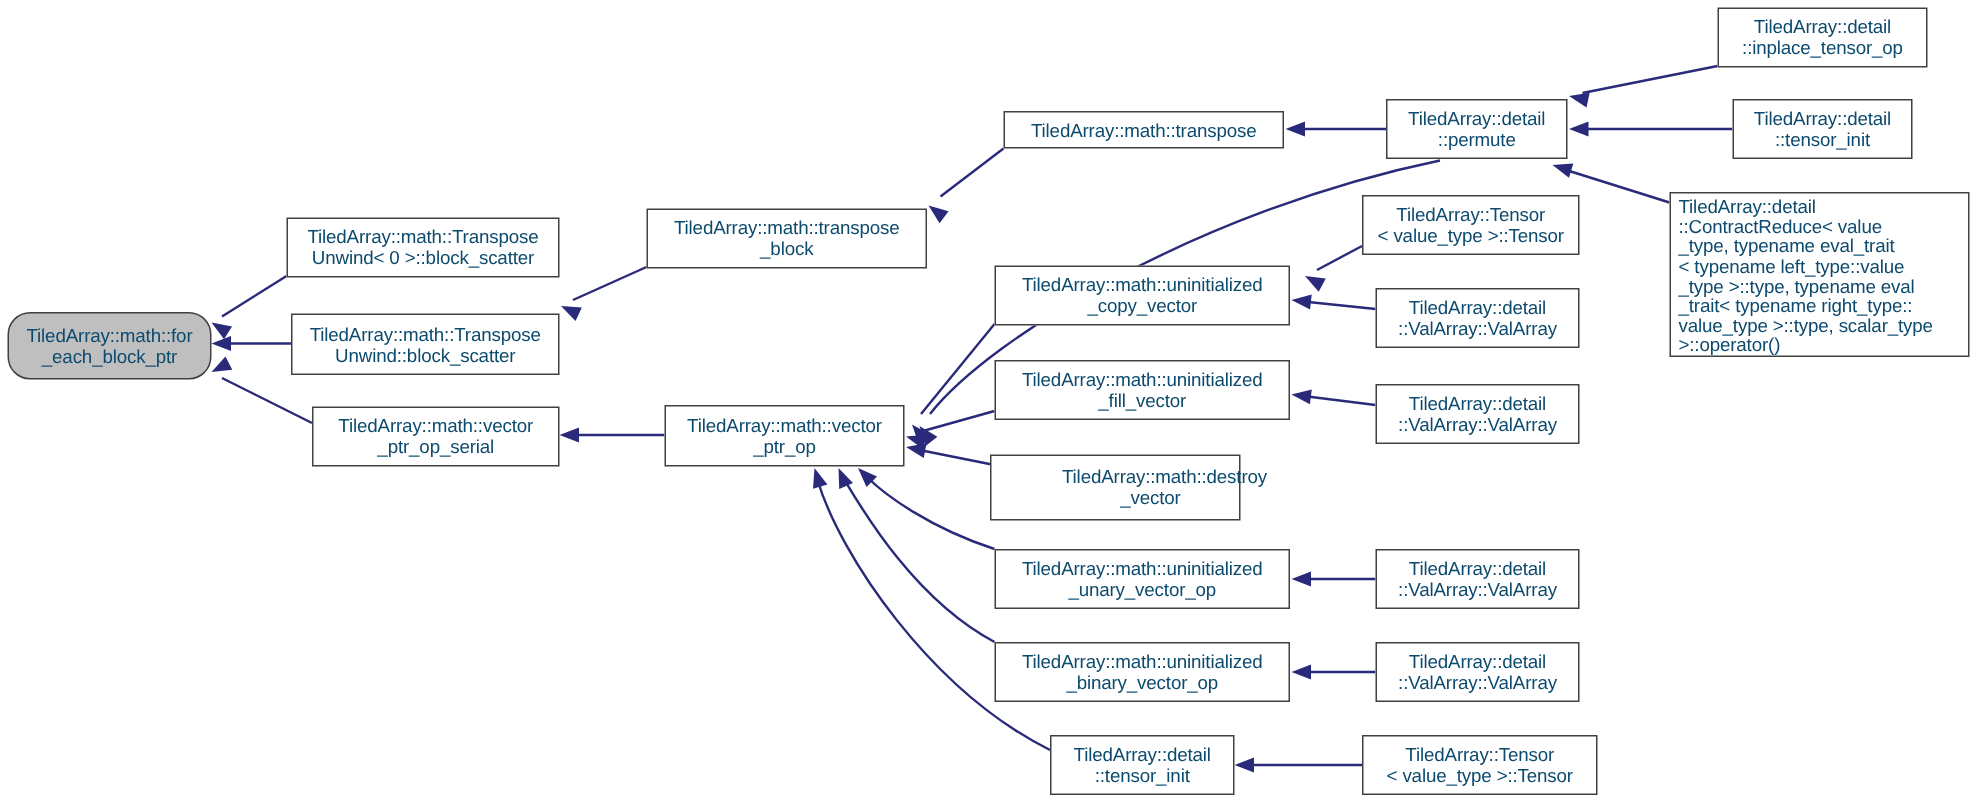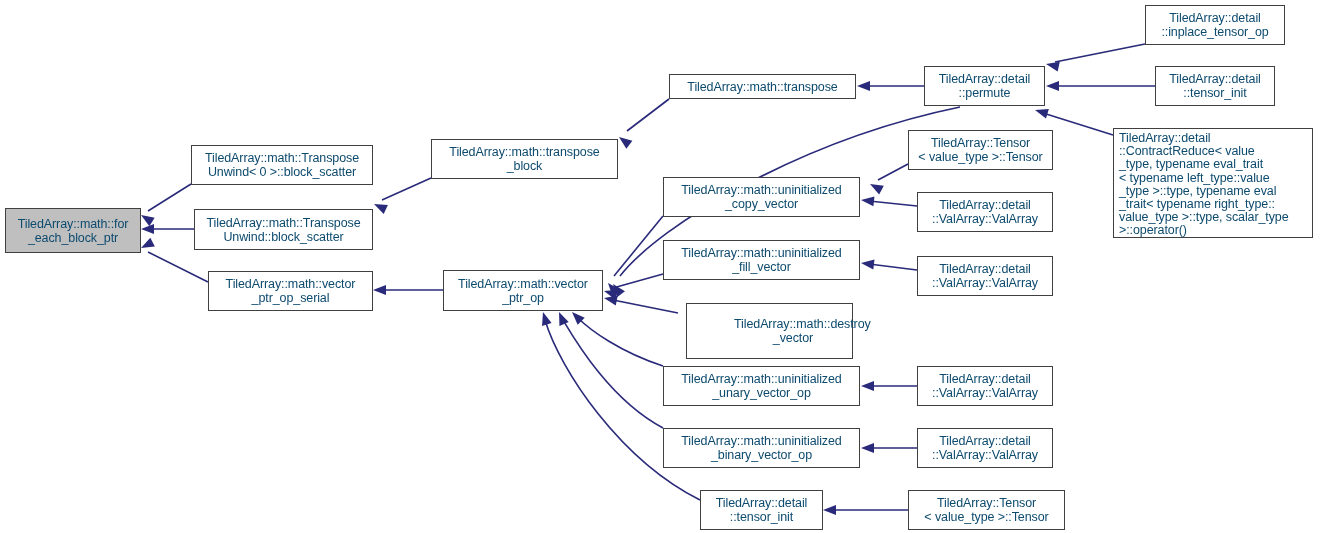--- a/index.html
+++ b/index.html
@@ -34,20 +34,21 @@
     font-size: 12.5px;
     line-height: 14px;
     color: #0c4a6e;
     white-space: pre-line;
     letter-spacing: -0.1px;
     cursor: pointer;
   }
   .node-box.highlight {
     background: #bfbfbf;
     border-color: #404040;
+    border-radius: 15px;
   }
   .node-box.big-text {
     align-items: flex-start;
     justify-content: flex-start;
     text-align: left;
     padding: 3px 4px 2px 5px;
     line-height: 13.2px;
     font-size: 12.5px;
   }
   .node-label {
@@ -139,21 +140,21 @@
 value_type &gt;::type, scalar_type
 &gt;::operator()</span></div>
       <div class="node-box" style="left: 663px; top: 177px; width: 197px; height: 40px;"><span class="node-label">TiledArray::math::uninitialized
 _copy_vector</span></div>
       <div class="node-box" style="left: 917px; top: 192px; width: 136px; height: 40px;"><span class="node-label">TiledArray::detail
 ::ValArray::ValArray</span></div>
       <div class="node-box" style="left: 663px; top: 240px; width: 197px; height: 40px;"><span class="node-label">TiledArray::math::uninitialized
 _fill_vector</span></div>
       <div class="node-box" style="left: 917px; top: 256px; width: 136px; height: 40px;"><span class="node-label">TiledArray::detail
 ::ValArray::ValArray</span></div>
-      <div class="node-box" style="left: 686px; top: 303px; width: 167px; height: 56px; padding-left: 47px;"><span class="node-label">TiledArray::math::destroy
+      <div class="node-box" style="left: 660px; top: 303px; width: 167px; height: 44px; padding-left: 47px;"><span class="node-label">TiledArray::math::destroy
 _vector</span></div>
       <div class="node-box" style="left: 663px; top: 366px; width: 197px; height: 40px;"><span class="node-label">TiledArray::math::uninitialized
 _unary_vector_op</span></div>
       <div class="node-box" style="left: 917px; top: 366px; width: 136px; height: 40px;"><span class="node-label">TiledArray::detail
 ::ValArray::ValArray</span></div>
       <div class="node-box" style="left: 663px; top: 428px; width: 197px; height: 40px;"><span class="node-label">TiledArray::math::uninitialized
 _binary_vector_op</span></div>
       <div class="node-box" style="left: 917px; top: 428px; width: 136px; height: 40px;"><span class="node-label">TiledArray::detail
 ::ValArray::ValArray</span></div>
       <div class="node-box" style="left: 700px; top: 490px; width: 123px; height: 40px;"><span class="node-label">TiledArray::detail

